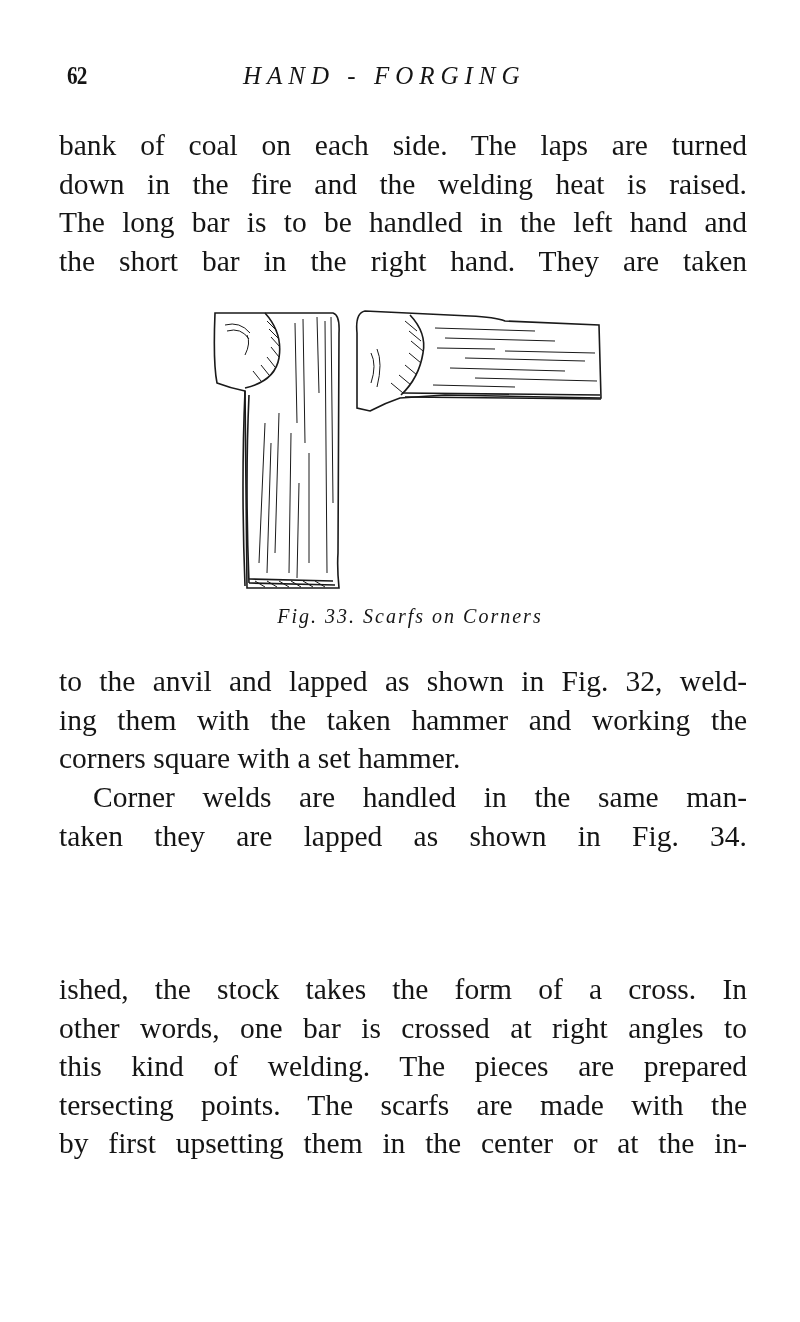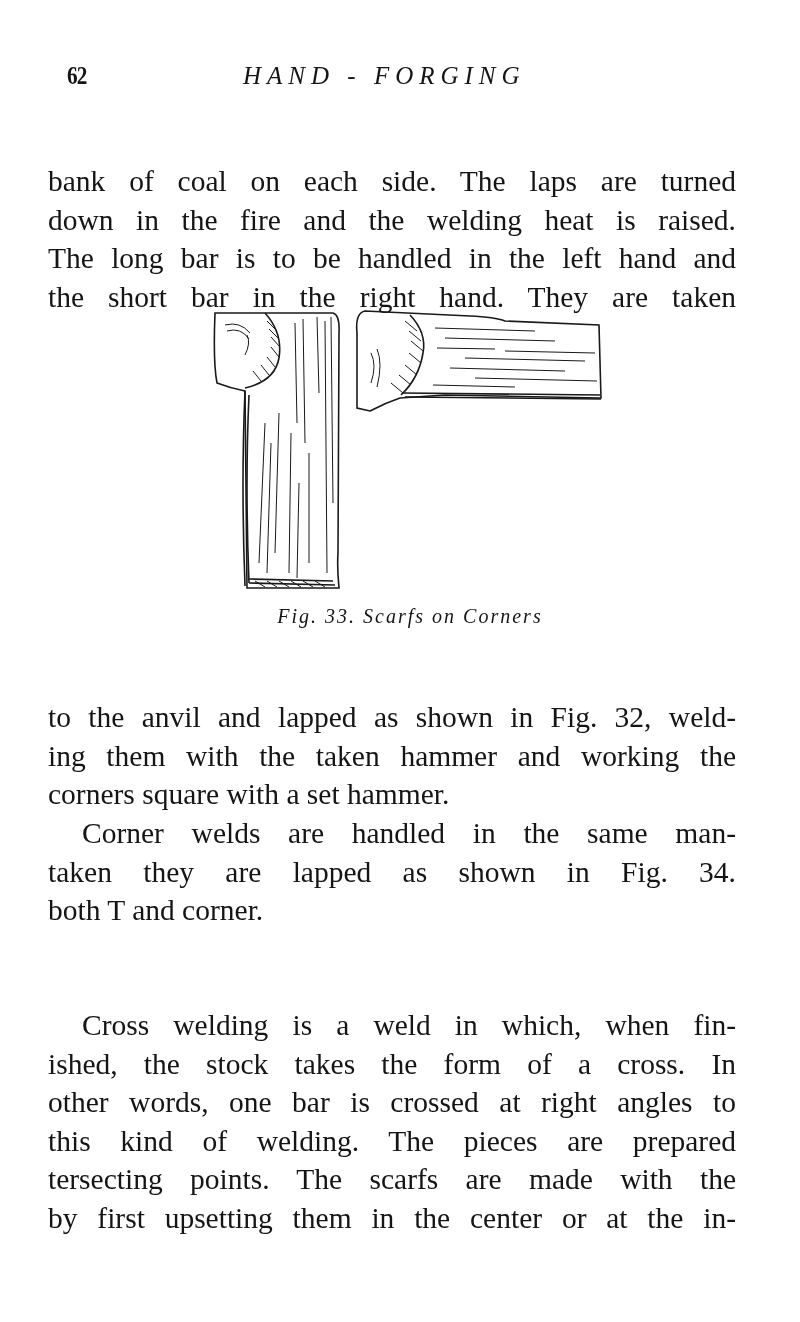--- a/index.html
+++ b/index.html
@@ -3,21 +3,21 @@
 <meta charset="utf-8">
 <style>
   html, body { margin:0; padding:0; }
   body {
     width:800px; height:1322px; background:#ffffff; position:relative; overflow:hidden;
     font-family:"DejaVu Serif","Liberation Serif",serif; color:#151515;
   }
   .header { position:absolute; top:62px; left:60px; width:690px; height:36px;margin-left:7px; }
   .page-num { position:absolute; left:0; top:0; font-size:25px; font-family:"Liberation Serif",serif; font-weight:bold; letter-spacing:-1px; transform:scaleX(0.85); transform-origin:left; }
   .running-title { position:absolute; left:176px; top:0; font-size:25px; font-family:"Liberation Serif",serif; letter-spacing:6px;font-style:italic; }
-  .para-block { position:absolute; left:48px; width:688px; font-family:"Liberation Serif",serif; font-size:29.5px; line-height:38.6px;margin-top:36px; }
+  .para-block { position:absolute; left:59px; width:688px; font-family:"Liberation Serif",serif; font-size:29.5px; line-height:38.6px; }
   .line { display:block; white-space:nowrap; text-align:justify; text-align-last:justify; height:38.6px; overflow:visible; }
   .line.last { text-align-last:left; }
   .line.indent { padding-left:34px; }
   .figure { position:absolute; left:205px; top:303px; width:410px; height:300px; }
   .caption { position:absolute; top:605px; left:0; width:800px; text-align:center; font-family:"Liberation Serif",serif; font-style:italic; font-size:20px; letter-spacing:2px; padding-left:10px; }
 </style>
 </head>
 <body>
 
 <div class="header">
@@ -103,23 +103,21 @@
 
 <div class="para-block" style="top:662px;">
   <span class="line">to the anvil and lapped as shown in Fig. 32, weld-</span>
   <span class="line">ing them with the taken hammer and working the</span>
   <span class="line last">corners square with a set hammer.</span>
 </div>
 
 <div class="para-block" style="top:778px;">
   <span class="line indent">Corner welds are handled in the same man-</span>
   <span class="line">taken they are lapped as shown in Fig. 34.</span>
-  <span class="line last">both T and corner.</span>
 </div>
 
 <div class="para-block" style="top:970px;">
-  <span class="line indent">Cross welding is a weld in which, when fin-</span>
   <span class="line">ished, the stock takes the form of a cross.  In</span>
   <span class="line">other words, one bar is crossed at right angles to</span>
   <span class="line">this kind of welding.  The pieces are prepared</span>
   <span class="line">tersecting points.  The scarfs are made with the</span>
   <span class="line">by first upsetting them in the center or at the in-</span>
 </div>
 
 </body></html>

